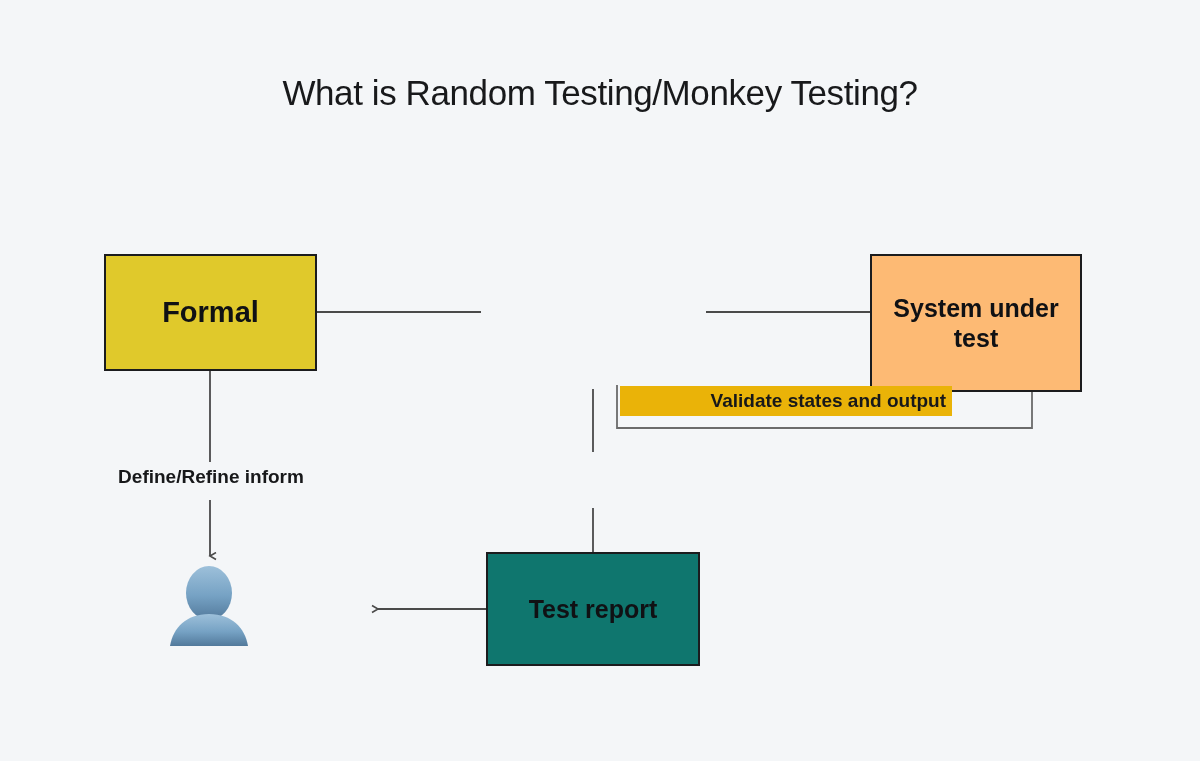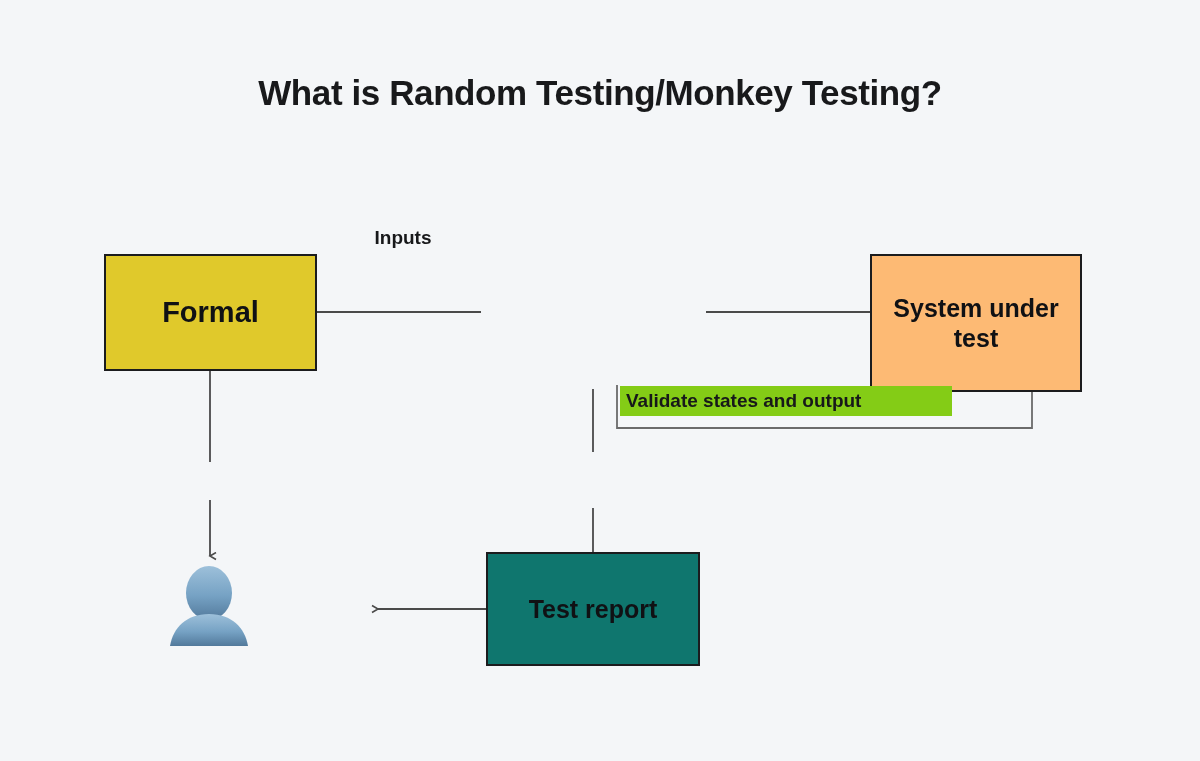--- a/index.html
+++ b/index.html
@@ -21,21 +21,21 @@
   }
 
   
   #page-title {
     position: absolute;
     left: 0;
     top: 72px;
     width: 1200px;
     text-align: center;
     font-size: 35px;
-    font-weight: bold;
+    font-weight: normal;
     color: #18191b;
     letter-spacing: -0.4px;
     line-height: 1.2;
   }
 
   
   #edges {
     position: absolute;
     left: 0;
     top: 0;
@@ -111,22 +111,22 @@
   }
   #label-run-many-cases {
     left: 694px;
     top: 225px;
     width: 182px;
   }
   #label-validate {
     left: 620px;
     top: 386px;
     width: 320px;
-    text-align: left;
-    background: #84cc16;
+    text-align: right;
+    background: #eab308;
     padding: 2px 6px;
   }
   #label-define-refine {
     left: 85px;
     top: 464px;
     width: 252px;
   }
   #label-report-failures {
     left: 470px;
     top: 454px;
@@ -183,20 +183,20 @@
 
 
   <div class="node node-rect" id="node-system-under-test">
     <span>System under test</span>
   </div>
 
   <div class="node node-rect" id="node-test-report">
     <span>Test report</span>
   </div>
 
-  <div class="edge-label" id="label-inputs">Inputs</div>
 
 
   <div class="edge-label" id="label-validate">Validate states and output</div>
 
+  <div class="edge-label" id="label-define-refine">Define/Refine inform</div>
 
 
 </div>
 
 </body></html>

